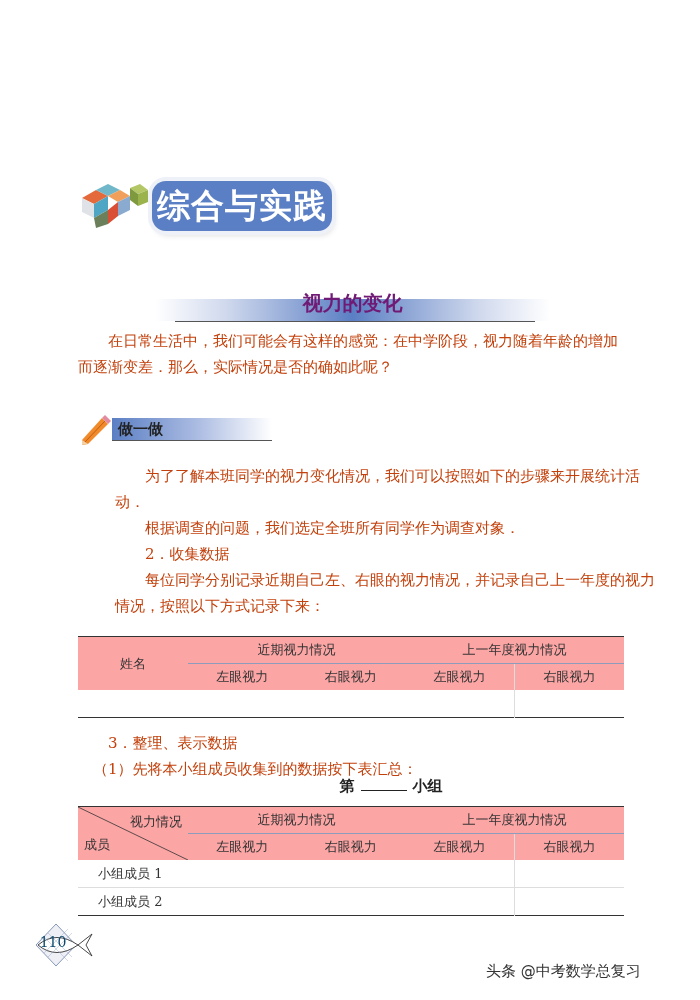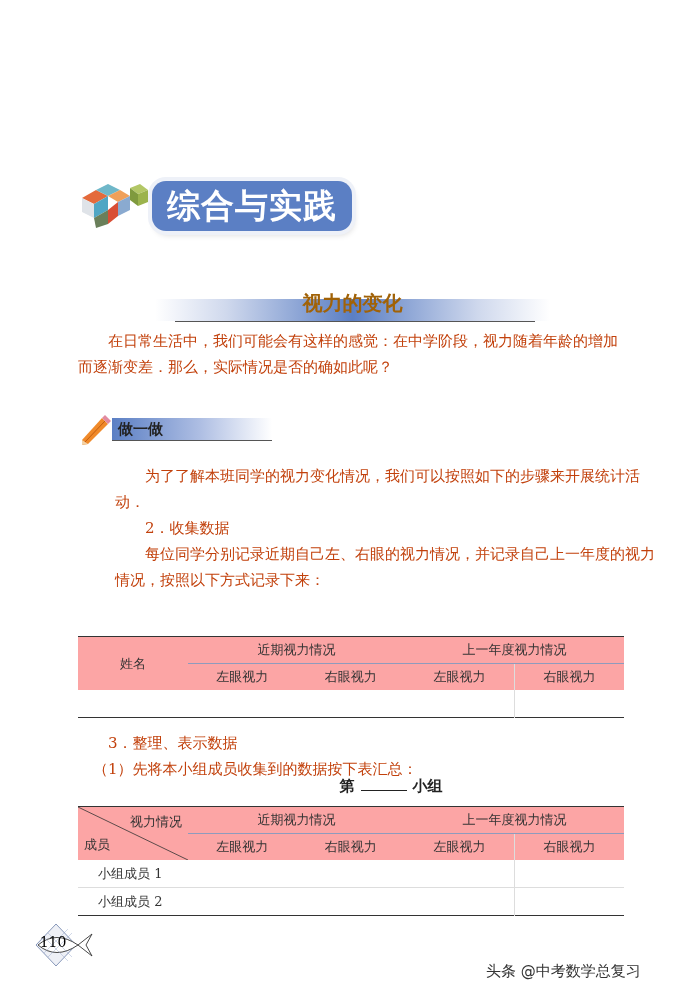--- a/index.html
+++ b/index.html
@@ -5,37 +5,37 @@
   html, body { margin: 0; padding: 0; }
   body {
     width: 700px; height: 1000px; background: #ffffff; position: relative; overflow: hidden;
     font-family: "DejaVu Serif", "Liberation Serif", serif; color: #2a2a2a;
   }
   .abs { position: absolute; }
 
   
   .cube { left: 74px; top: 178px; width: 76px; height: 52px; }
   .banner {
-    left: 152px; top: 181px; width: 200px; height: 50px;
+    left: 152px; top: 181px; width: 180px; height: 50px;
     background: #5b7fc4; border-radius: 14px;
     box-shadow: 0 0 0 4px #eef1f8, 2px 4px 6px rgba(0,0,0,0.15);
     color: #fff; font-family: "DejaVu Sans", sans-serif; font-weight: bold;
     font-size: 33px; line-height: 50px; text-align: center; letter-spacing: 1px;
   }
 
   
   .sec-title-wrap { left: 155px; top: 285px; width: 395px; height: 40px; }
   .sec-bar {
     position: absolute; left: 0; top: 14px; width: 395px; height: 22px;
     background: linear-gradient(to right, rgba(91,127,196,0) 0%, rgba(150,170,215,0.45) 18%, #5b7fc4 50%, rgba(150,170,215,0.45) 82%, rgba(91,127,196,0) 100%);
   }
   .sec-line { position: absolute; left: 20px; top: 36px; width: 360px; height: 1px; background: #555; }
   .sec-title {
     position: absolute; left: 0; top: 0; width: 395px; text-align: center;
-    font-family: "DejaVu Sans", sans-serif; font-weight: bold; font-size: 20px; color: #a16207;
+    font-family: "DejaVu Sans", sans-serif; font-weight: bold; font-size: 20px; color: #701a75;
     line-height: 36px;
   }
 
   .para { font-size: 15px; line-height: 26px; color: #c2410c; }
   .p-intro { left: 78px; top: 328px; width: 548px; }
   .indent { text-indent: 2em; }
 
   
   .pencil { left: 78px; top: 412px; width: 34px; height: 34px; }
   .doit-bar {
@@ -70,21 +70,21 @@
     font-family: "DejaVu Sans", sans-serif; font-weight: bold; font-size: 15px; color: #222; margin-left: 41px;
   }
   .blank { display: inline-block; width: 46px; border-bottom: 1px solid #222; margin: 0 6px; height: 14px; vertical-align: baseline; }
 
   .diag-cell { position: relative; }
   .diag-svg { position: absolute; left: 0; top: 0; width: 100%; height: 100%; }
 
   .page-num { left: 34px; top: 922px; width: 64px; height: 46px; }
   .page-num-text {
     position: absolute; left: 36px; top: 934px; width: 34px; text-align: center;
-    font-family: "DejaVu Serif", serif; font-size: 14px; color: #000000;
+    font-family: "DejaVu Serif", serif; font-size: 14px; color: #0c4a6e;
   }
 
   .watermark {
     left: 486px; top: 962px; font-family: "DejaVu Sans", sans-serif; font-size: 15px; color: #333;
   }
 </style>
 </head>
 <body>
 
 <svg class="abs cube" viewBox="0 0 76 52">
@@ -115,20 +115,21 @@
   <polygon points="4,28 24,6 30,12 10,32 4,33" fill="#f08a2a"></polygon>
   <polygon points="4,28 10,32 4,33" fill="#f3d2a6"></polygon>
   <polygon points="24,6 27,3 33,9 30,12" fill="#e28aa0"></polygon>
   <line x1="7" y1="30" x2="27" y2="9" stroke="#c05c12" stroke-width="1"></line>
 </svg>
 <div class="abs doit-bar"></div>
 <div class="abs doit-label">做一做</div>
 
 <div class="abs para p-body">
   <div class="indent">为了了解本班同学的视力变化情况，我们可以按照如下的步骤来开展统计活动．</div>
+  <div class="step">根据调查的问题，我们选定全班所有同学作为调查对象．</div>
   <div class="step">2．收集数据</div>
   <div class="indent">每位同学分别记录近期自己左、右眼的视力情况，并记录自己上一年度的视力情况，按照以下方式记录下来：</div>
 </div>
 
 <table class="t1 top-border bottom-border">
   <tbody>
       <tr>
     <th rowspan="2" style="width:110px">姓名</th>
     <th colspan="2">近期视力情况</th>
     <th colspan="2">上一年度视力情况</th>

